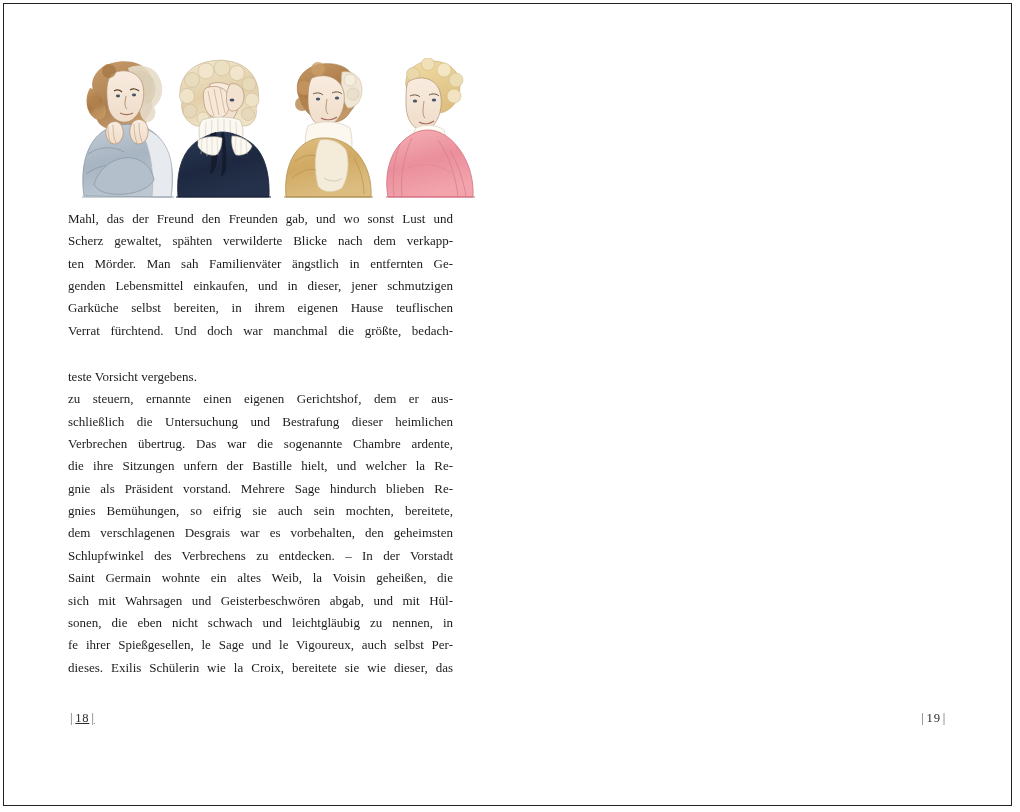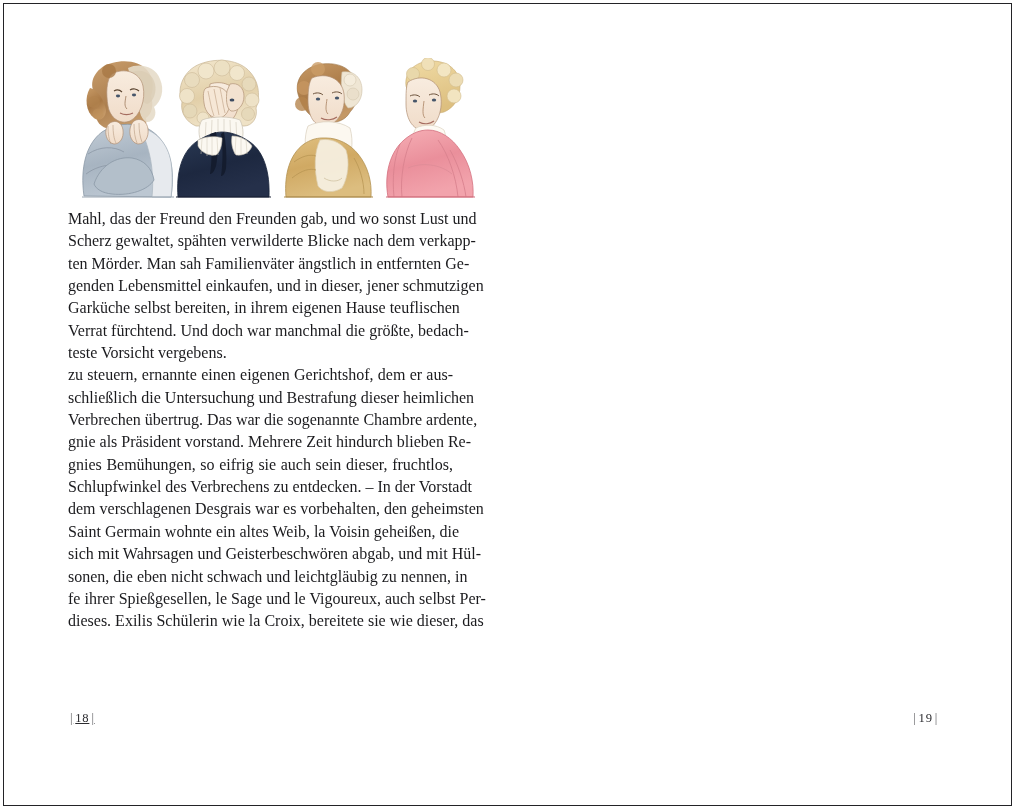--- a/index.html
+++ b/index.html
@@ -49,55 +49,55 @@
     width: 412px;
     height: 145px;
   }
   .illustration svg { display: block; width: 100%; height: 100%; }
 
   
   .textblock {
     position: absolute;
     width: 385px;
     color: #1b1b1e;
-    font-size: 16px;
+    font-size: 13px;
     line-height: 22.35px;
     text-align: justify;
     text-justify: inter-word;
     -webkit-hyphens: none;
     hyphens: none;
     font-kerning: normal;
   }
   .textblock-left  { left: 68px;  top: 208px; }
 
   
   .para-lines { display: block; }
   .line {
     display: block;
     text-align: justify;
     text-align-last: justify;
     white-space: pre;
   }
-  .line.loose { text-align-last: left; }
+  .line.loose { text-align-last: left; margin-top: 24px; }
   .line.indent { text-indent: 1.6em; text-align-last: justify; }
 
   em, .it {
   }
 
   
   .folio {
     position: absolute;
     bottom: 86px;
     font-size: 12.6px;
     color: #2b2b2f;
     letter-spacing: 0.06em;
     font-family: "Liberation Serif", "DejaVu Serif", serif;
   }
   .folio-left  { left: 68px; text-decoration: underline; }
-  .folio-right { right: 80px; margin-top: 20px; }
+  .folio-right { right: 72px; margin-top: 20px; }
   .folio .bar { opacity: .75; padding: 0 2px; }
   .folio .num { font-size: 12.6px; }
 </style>
 </head>
 <body>
 
 <div class="spread">
 
   <div class="page-frame"></div>
 
@@ -312,24 +312,25 @@
         <span class="line">ten Mörder. Man sah Familienväter ängstlich in entfernten Ge-</span>
         <span class="line">genden Lebensmittel einkaufen, und in dieser, jener schmutzigen</span>
         <span class="line">Garküche selbst bereiten, in ihrem eigenen Hause teuflischen</span>
         <span class="line">Verrat fürchtend. Und doch war manchmal die größte, bedach-</span>
         <span class="line loose">teste Vorsicht vergebens.</span>
       </div>
       <div class="para-lines">
         <span class="line">zu steuern, ernannte einen eigenen Gerichtshof, dem er aus-</span>
         <span class="line">schließlich die Untersuchung und Bestrafung dieser heimlichen</span>
         <span class="line italic-tail">Verbrechen übertrug. Das war die sogenannte <span class="it">Chambre ardente</span>,</span>
-        <span class="line">gnie als Präsident vorstand. Mehrere Zeit hindurch blieben Re-</span>
-        <span class="line">gnies Bemühungen, so eifrig sie auch sein dieser, fruchtlos,</span>
+        <span class="line">die ihre Sitzungen unfern der Bastille hielt, und welcher la Re-</span>
+        <span class="line">gnie als Präsident vorstand. Mehrere Sage hindurch blieben Re-</span>
+        <span class="line">gnies Bemühungen, so eifrig sie auch sein mochten, bereitete,</span>
+        <span class="line">dem verschlagenen Desgrais war es vorbehalten, den geheimsten</span>
         <span class="line">Schlupfwinkel des Verbrechens zu entdecken. – In der Vorstadt</span>
-        <span class="line">dem verschlagenen Desgrais war es vorbehalten, den geheimsten</span>
         <span class="line">Saint Germain wohnte ein altes Weib, la Voisin geheißen, die</span>
         <span class="line">sich mit Wahrsagen und Geisterbeschwören abgab, und mit Hül-</span>
         <span class="line">sonen, die eben nicht schwach und leichtgläubig zu nennen, in</span>
         <span class="line">fe ihrer Spießgesellen, le Sage und le Vigoureux, auch selbst Per-</span>
         <span class="line">dieses. Exilis Schülerin wie la Croix, bereitete sie wie dieser, das</span>
       </div>
     </div>
 
     <div class="folio folio-left">
       <span class="bar">|</span><span class="num">18</span><span class="bar">|</span>

